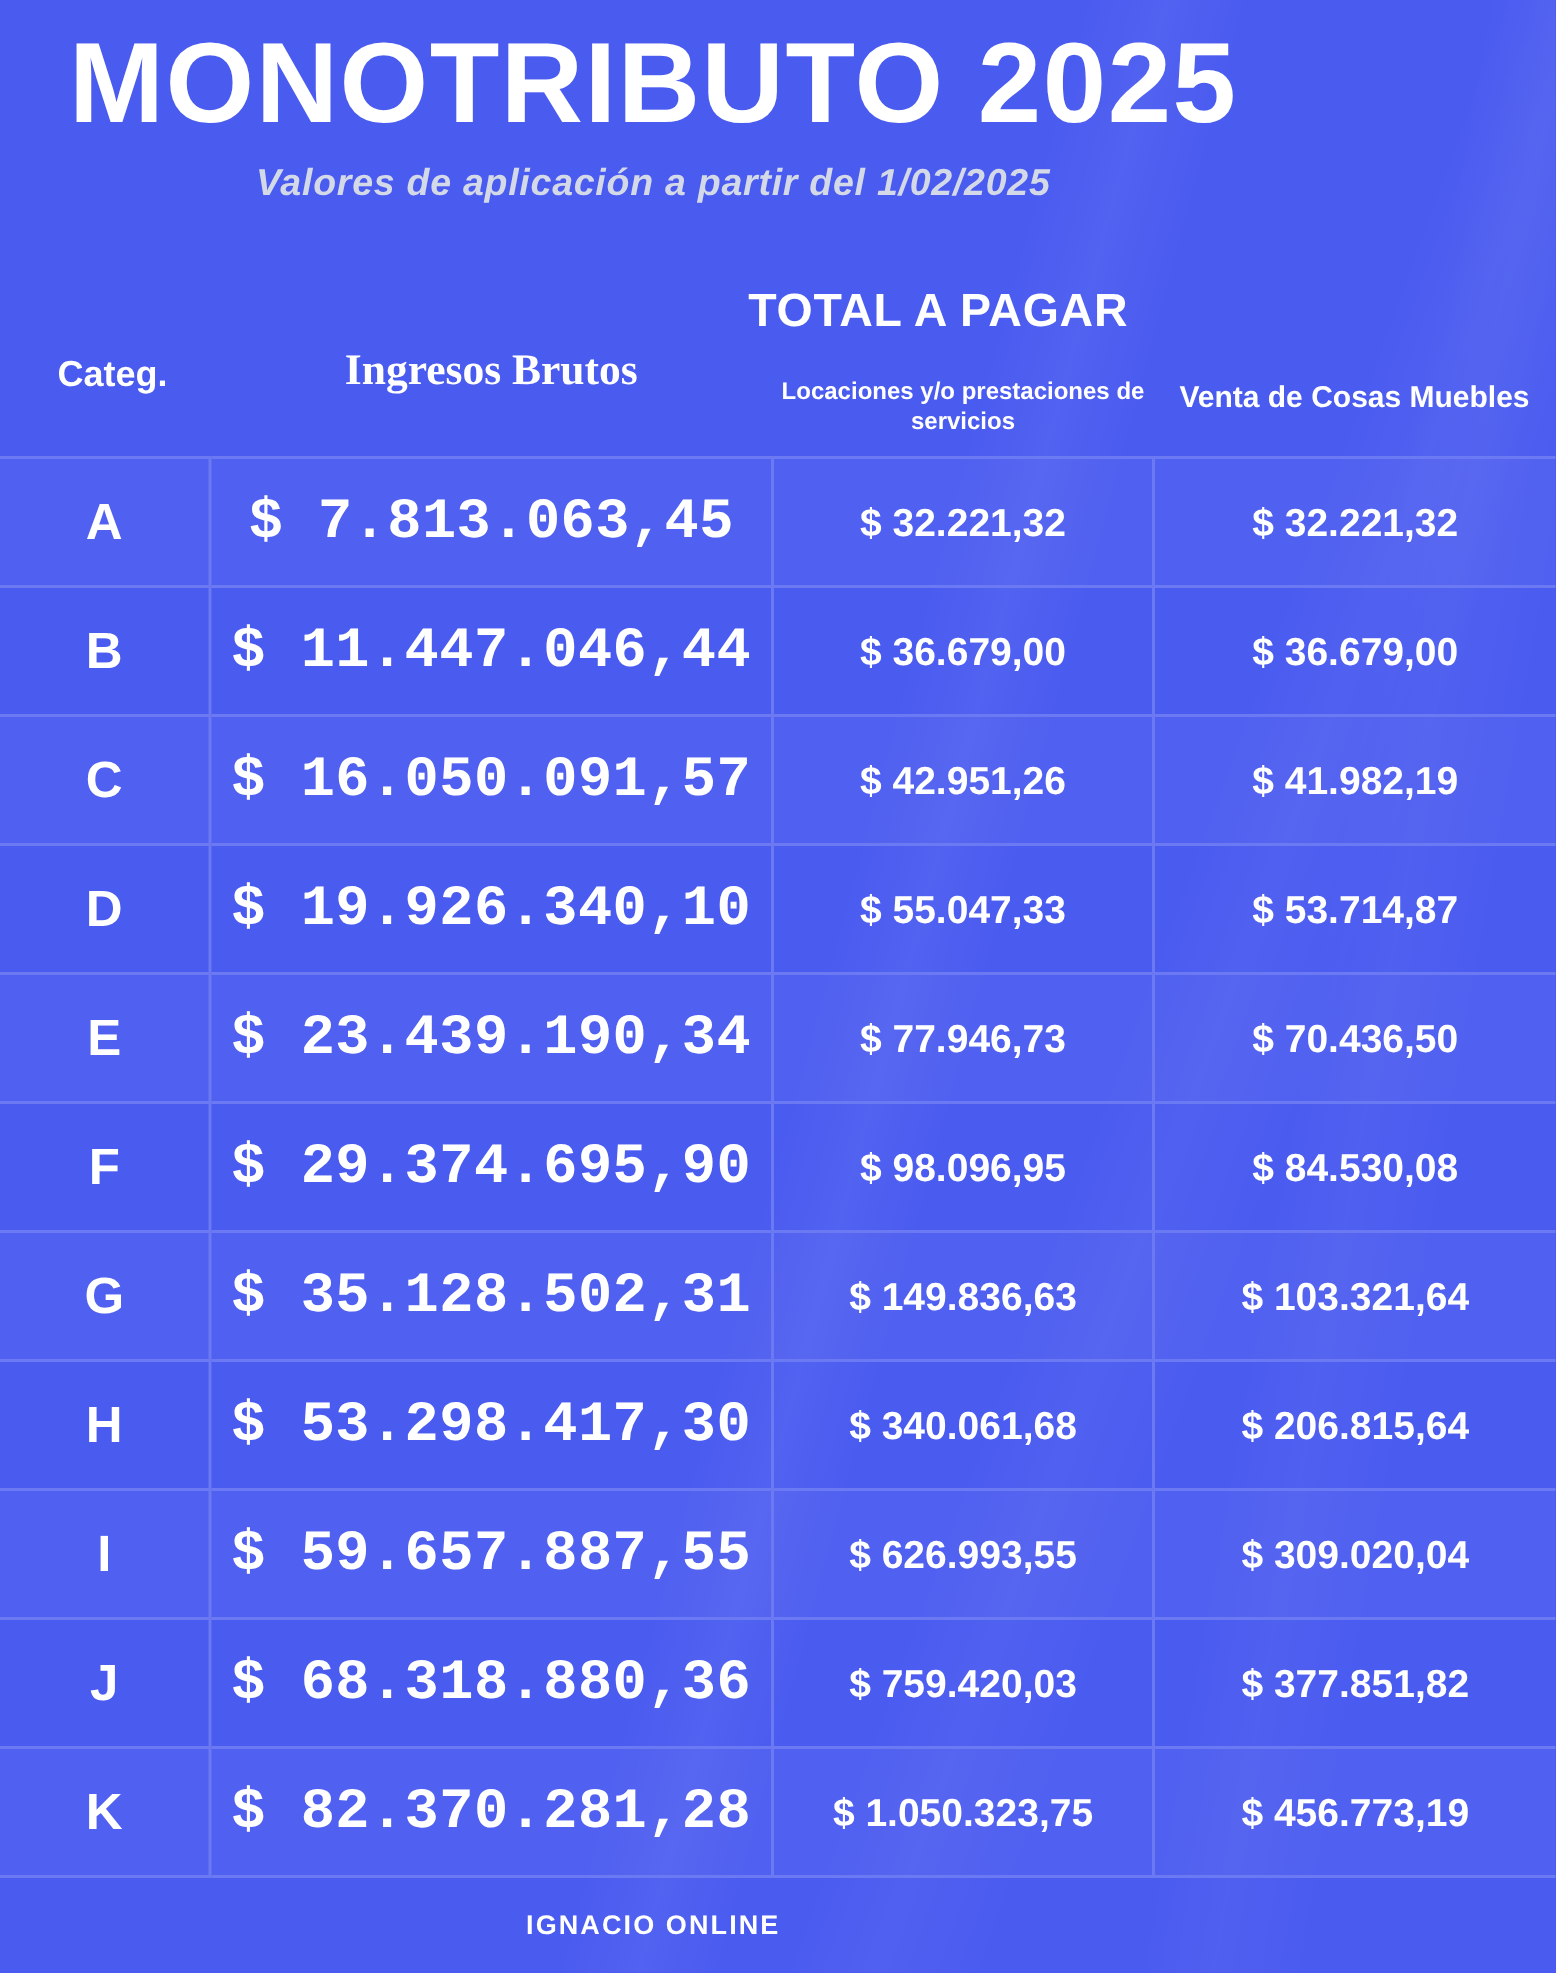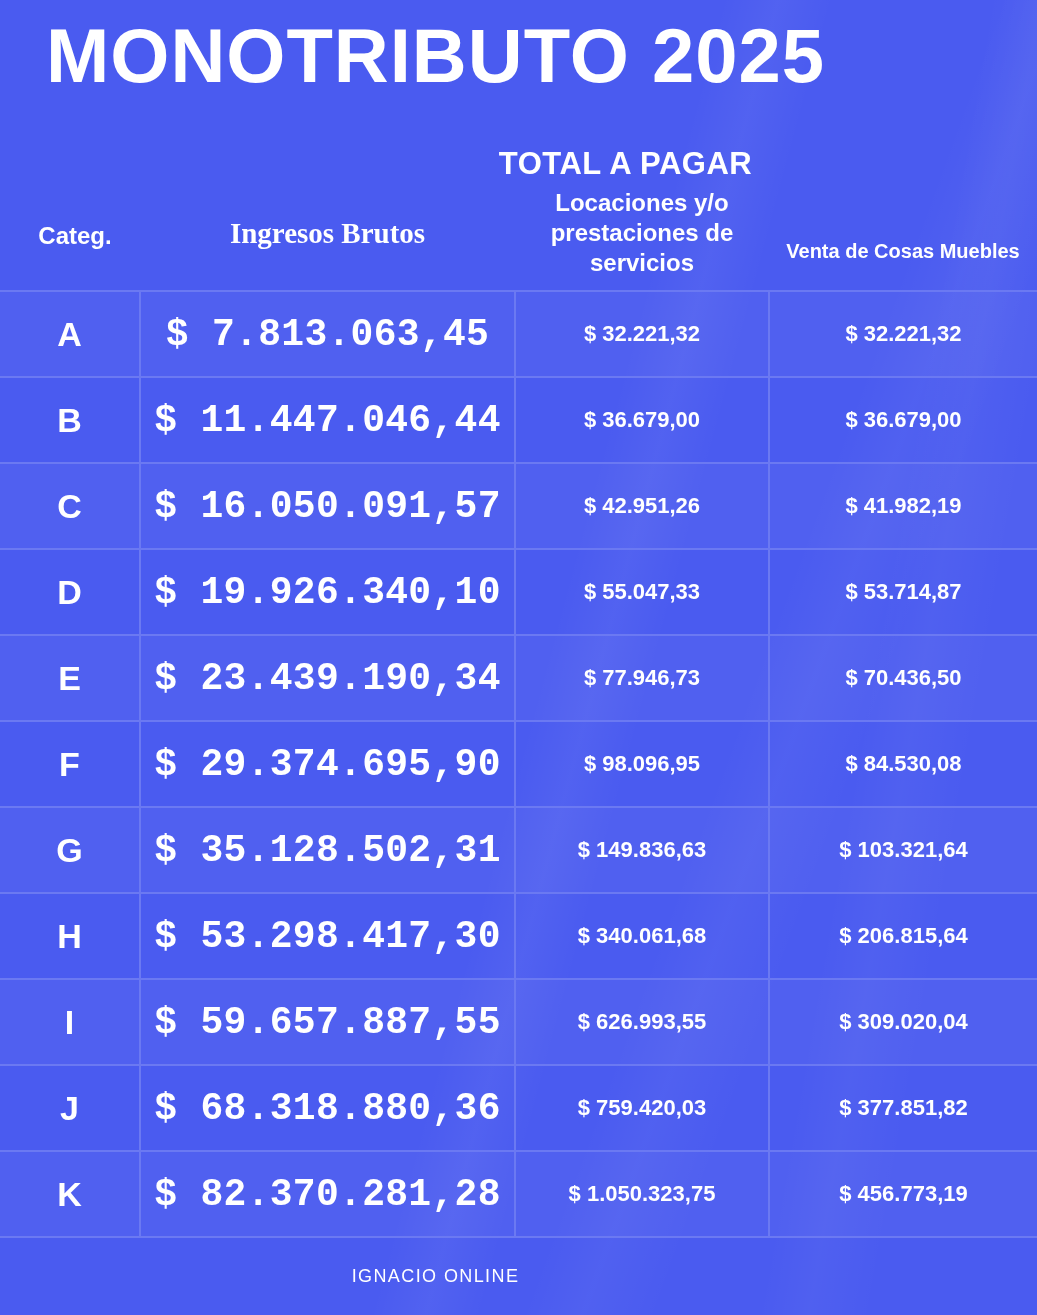--- a/index.html
+++ b/index.html
@@ -81,63 +81,64 @@
   col.c-ven { width: 268px; }
 
   thead th {
     vertical-align: bottom;
     padding: 6px 6px 12px 6px;
     font-weight: bold;
     color: #ffffff;
   }
   th.h-cat { font-size: 24px; padding-bottom: 40px; padding-left: 16px;}
   th.h-ing { font-size: 29px; padding-bottom: 40px; font-family: Liberation Serif, serif;}
-  th.h-loc { font-size: 24px; line-height: 1.25; }
+  th.h-loc { font-size: 16px; line-height: 1.25; }
   th.h-ven { font-size: 20px; line-height: 1.3; padding-bottom: 26px;}
 
   tbody td {
     border-top: 2px solid #6b79f2;
     border-bottom: 2px solid #6b79f2;
     border-left: 2px solid #6b79f2;
     border-right: 2px solid #6b79f2;
     text-align: center;
     padding: 0;
     height: 84px;
     font-weight: bold;
   }
   tbody tr td:first-child { border-left: none; }
   tbody tr td:last-child { border-right: none; }
 
   td.cat { font-size: 34px; }
   td.ing { font-size: 38px; letter-spacing: 0.3px; font-family: Liberation Mono, monospace; }
-  td.loc, td.ven { font-size: 22px; margin-left: 48px; }
+  td.loc, td.ven { font-size: 26px; margin-left: 48px; }
 
   tbody tr:nth-child(odd)  { background: rgba(255,255,255,0.035); }
   tbody tr:nth-child(even) { background: rgba(255,255,255,0.005); }
 
   .footer {
     flex: 1;
     display: flex;
     align-items: center;
     justify-content: center;
     font-size: 18px;
-    font-weight: normal;
+    font-weight: bold;
     letter-spacing: 1.4px;
     color: #ffffff;
   }
 </style>
 </head>
 <body>
 
 <div class="bg-streaks"></div>
 
 <div class="page">
 
   <div class="header">
     <h1 class="title">MONOTRIBUTO 2025</h1>
+    <div class="subtitle">Valores de aplicación a partir del 1/02/2025</div>
   </div>
 
   <div class="total-label">TOTAL A PAGAR</div>
 
   <table>
     <colgroup>
       <col class="c-cat">
       <col class="c-ing">
       <col class="c-loc">
       <col class="c-ven">

